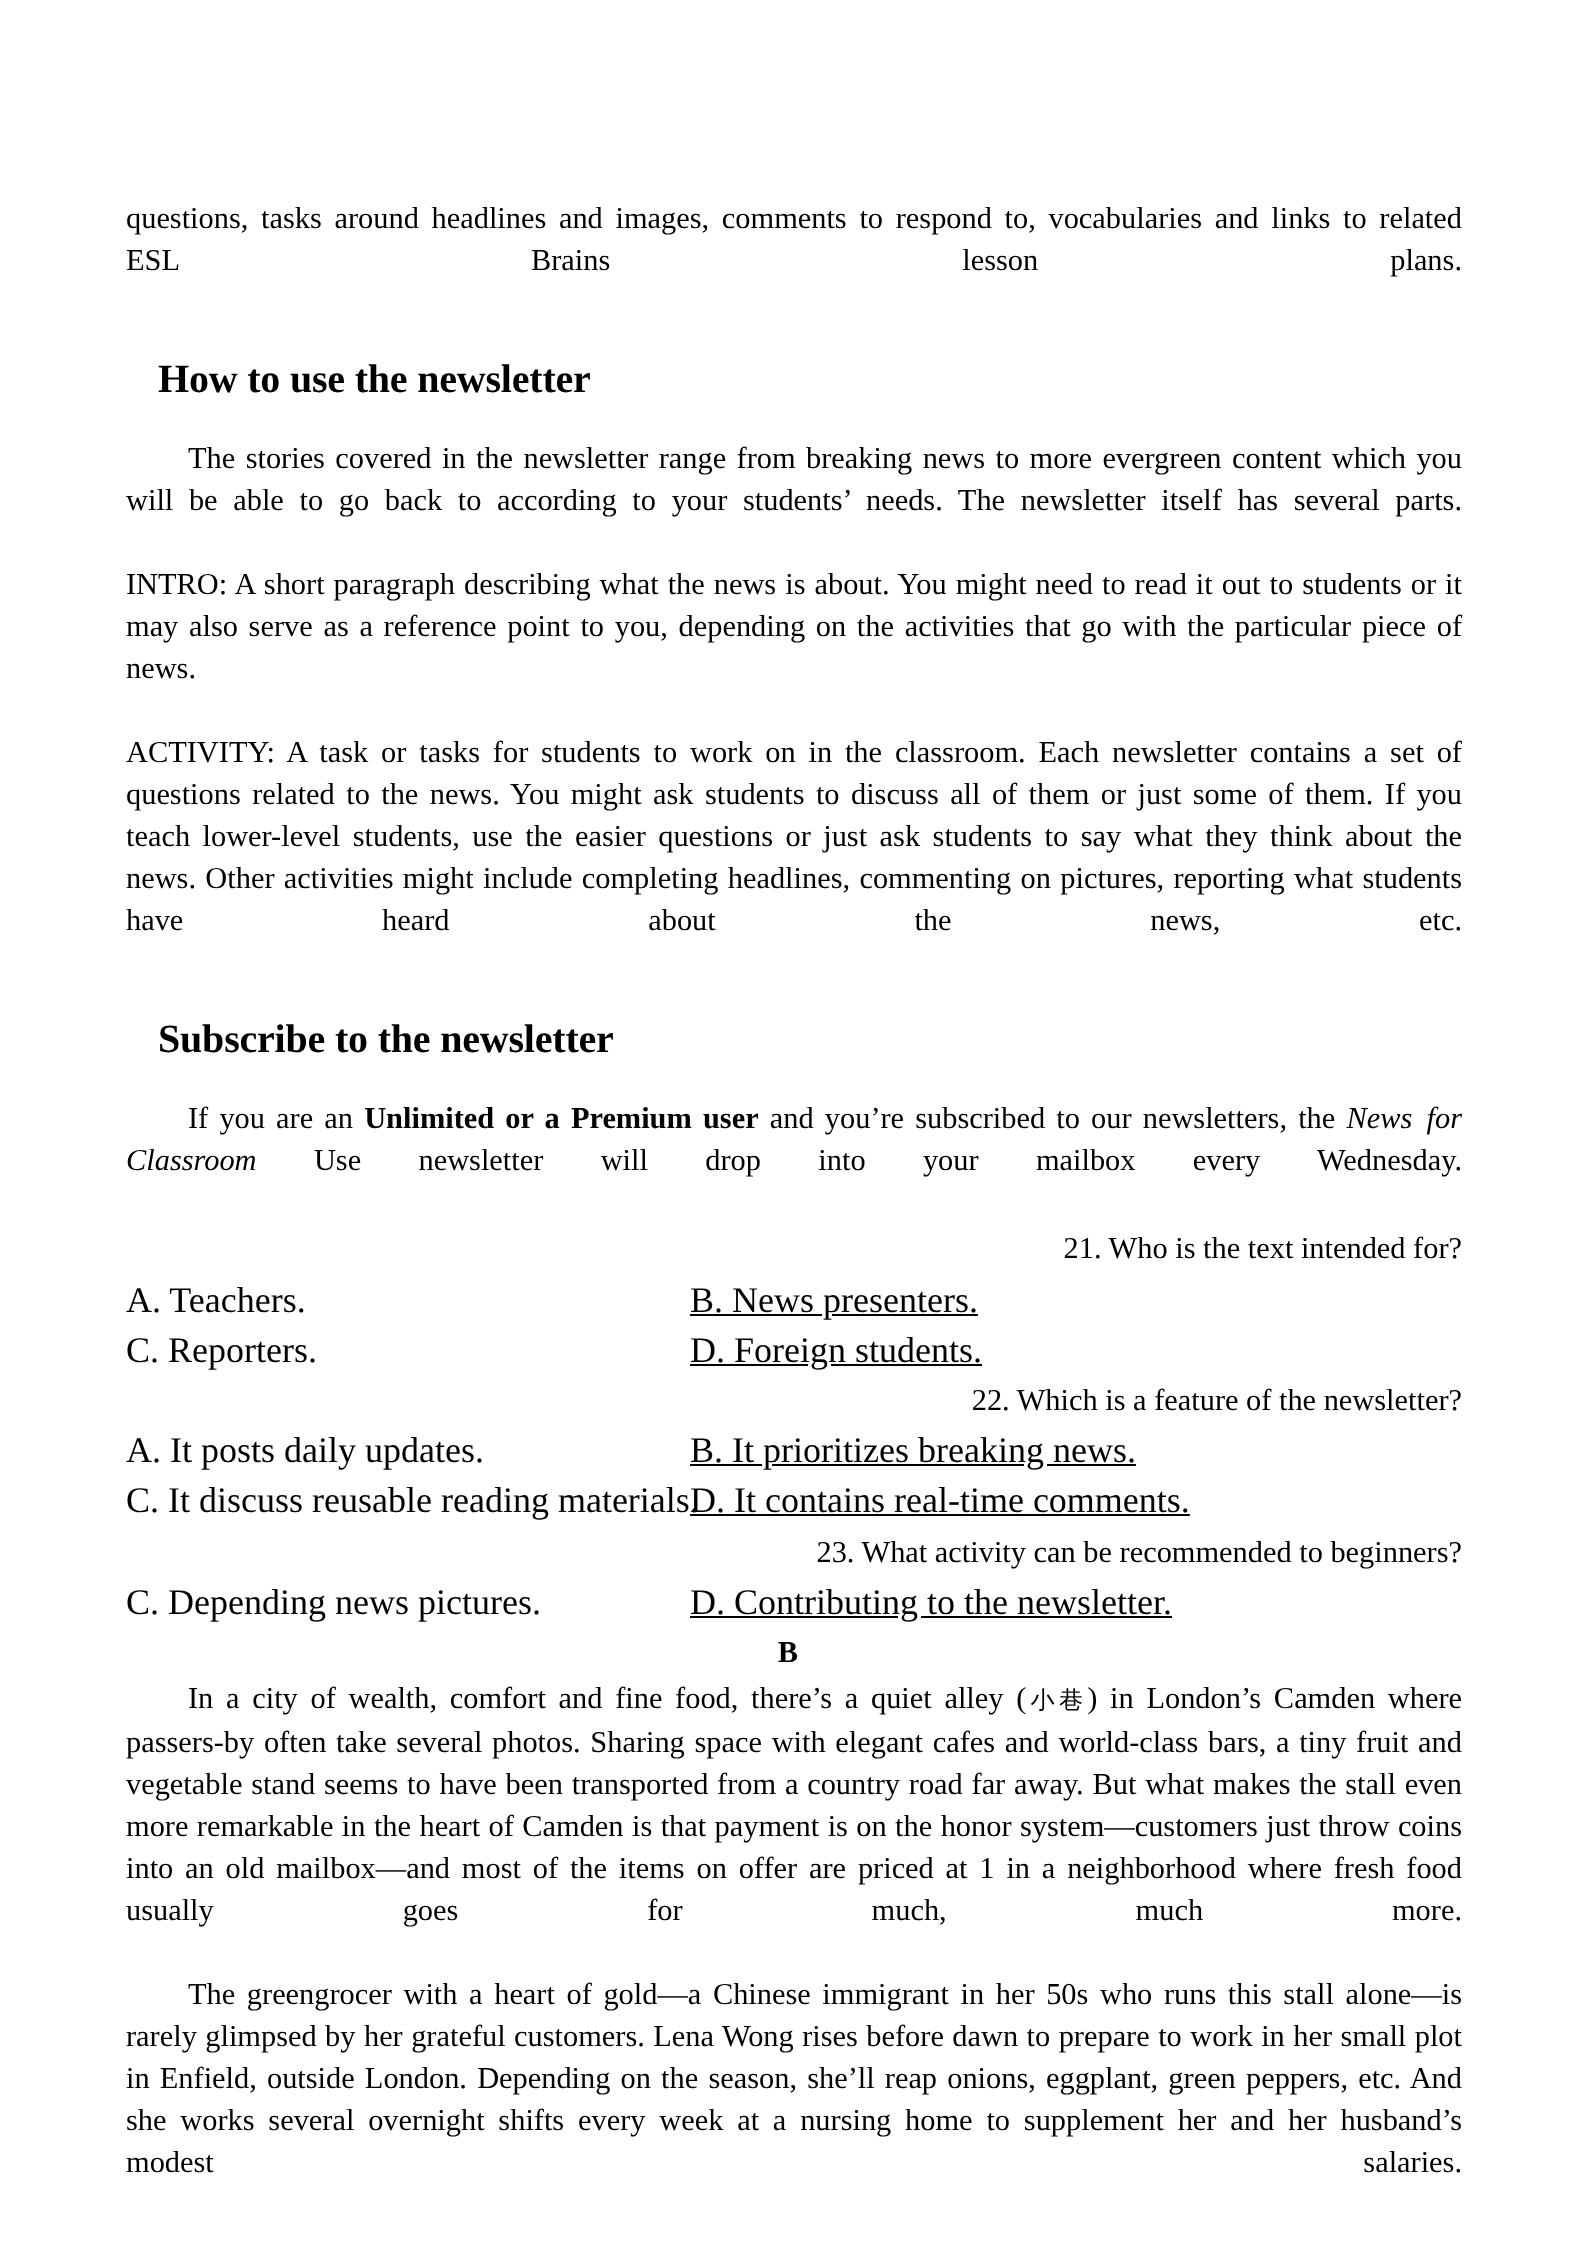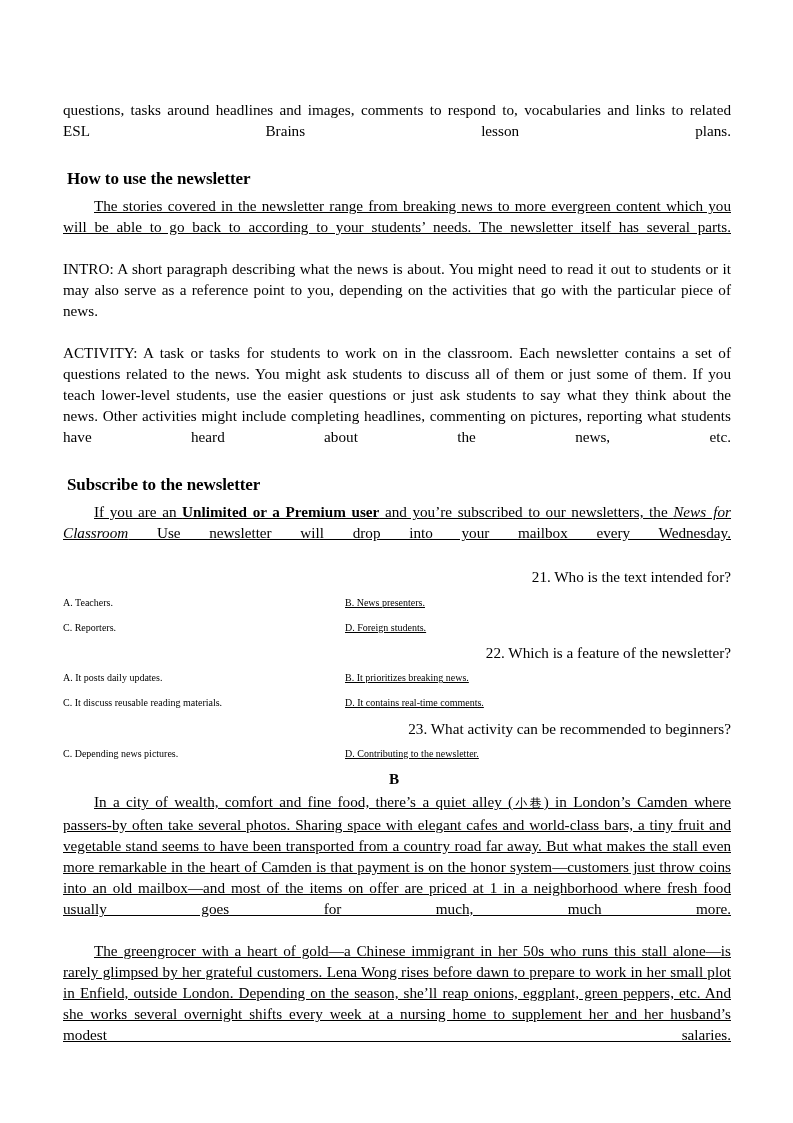--- a/index.html
+++ b/index.html
@@ -29,34 +29,33 @@
   .para {
     font-size: 15.2px;
     line-height: 21px;
     text-align: justify;
     text-justify: inter-word;
     margin: 0;
     word-spacing: 0.4px;
   }
   .para.indent {
     text-indent: 31px;
-    text-decoration: underline;
   }
   
   .para::after {
     content: "";
     display: inline-block;
     width: 100%;
   }
 
   .heading {
-    font-size: 17px;
+    font-size: 20px;
     line-height: 25.2px;
     font-weight: bold;
-    margin: 4px;
+    margin: 16px;
     text-align: left;
     letter-spacing: -0.1px;
   }
 
   .section-letter {
     font-size: 15.2px;
     line-height: 25.2px;
     font-weight: bold;
     margin: 0;
     text-align: center;
@@ -68,21 +67,21 @@
     font-size: 15.2px;
     line-height: 25.2px;
     margin: 0;
     text-align: right;
     white-space: pre;
   }
 
   
   .optrow {
     position: relative;
-    font-size: 10px;
+    font-size: 18px;
     line-height: 25.2px;
     height: 25.2px;
   }
   .optrow .opt-a {
     position: absolute;
     left: 0;
     top: 0;
     white-space: pre;
   }
   .optrow .opt-b {

